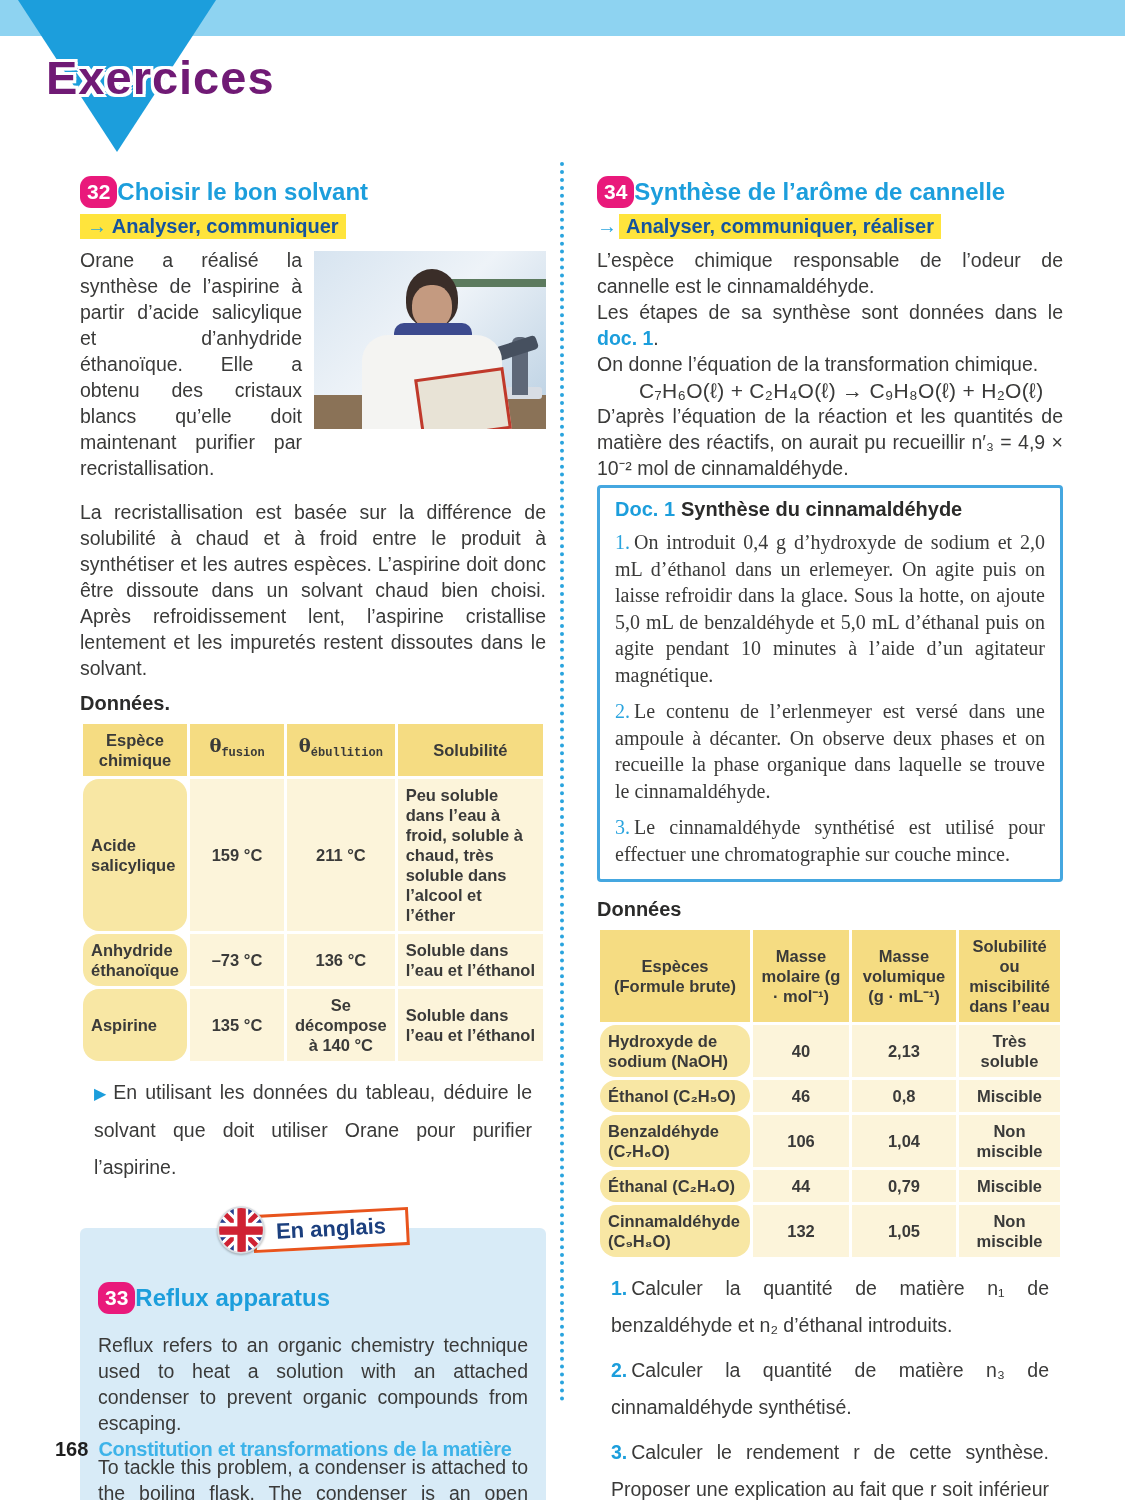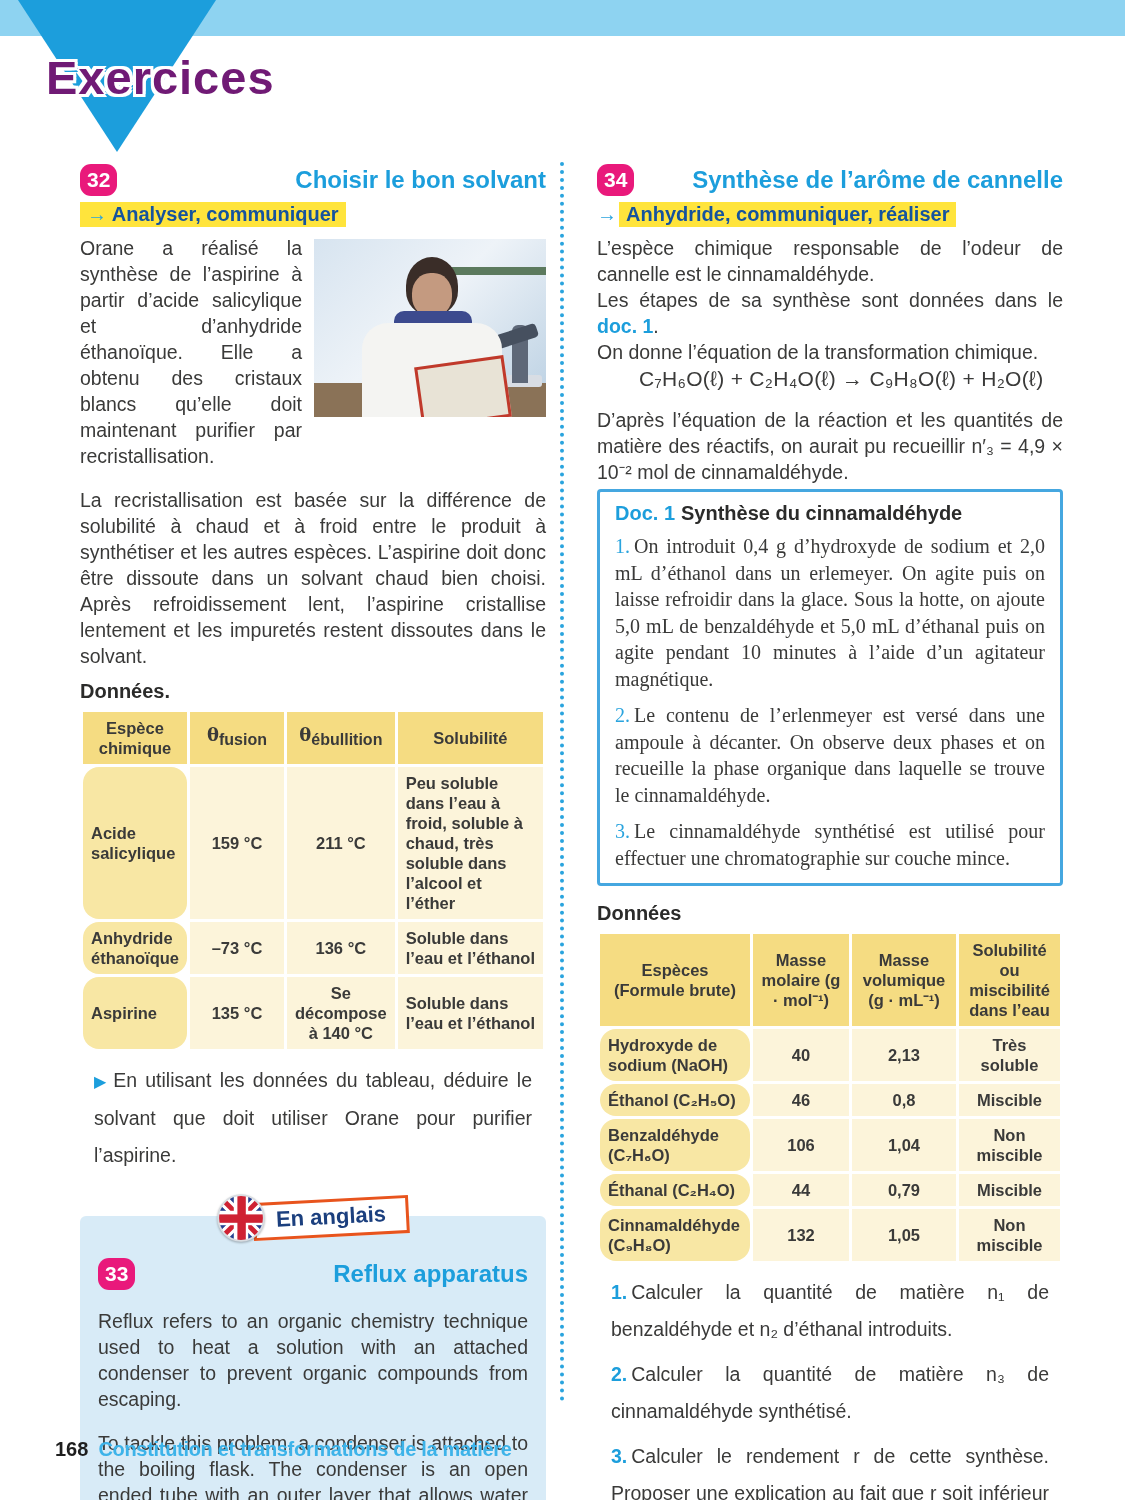--- a/index.html
+++ b/index.html
@@ -12,21 +12,21 @@
   .page-title{position:absolute;top:34px;left:30px;margin:16px;font-size:47px;font-weight:bold;color:#701a75;letter-spacing:1px;
     text-shadow:-3px -3px 0 #fff,3px -3px 0 #fff,-3px 3px 0 #fff,3px 3px 0 #fff,0 -3px 0 #fff,0 3px 0 #fff,-3px 0 0 #fff,3px 0 0 #fff;}
 
   .divider{position:absolute;left:560px;top:162px;height:1240px;border-left:4px dotted #2aa4de;}
 
   .col{position:absolute;top:160px;width:466px;}
   .col-left{left:80px;}
   .col-right{left:597px;}
 
   
-  .ex-header{display:flex;align-items:center;gap:11px;margin:4px 0 7px;justify-content:space-between;}
+  .ex-header{display:flex;align-items:center;margin:16px 0 7px;}
   .badge{background:#e9197b;color:#fff;font-weight:bold;font-size:21px;line-height:1;padding:5px 7px 6px;border-radius:11px;}
   .ex-title{color:#1c9edc;font-weight:bold;font-size:24px;}
 
   .skills-line{margin:0 0 9px;font-size:20px;}
   .arrow-out{color:#2aa4de;font-weight:bold;margin-right:2px;}
   .skills-hl{background:#ffe43c;color:#15539e;font-weight:bold;padding:1px 7px 2px;text-align:right;}
   .skills-hl .arrow-in{color:#2aa4de;}
 
   .body-text{font-size:19.5px;line-height:26px;text-align:justify;margin:18px 0 11px;}
   .tight{margin:0;}
@@ -45,21 +45,21 @@
   .ph-coat{position:absolute;left:48px;top:84px;width:140px;height:94px;background:#f4f4f2;border-radius:26px 26px 0 0;}
   .ph-board{position:absolute;left:104px;top:122px;width:84px;height:56px;background:#e8e3d6;border:3px solid #c0392b;transform:rotate(-8deg);}
 
   
   table.data{border-collapse:separate;border-spacing:3px;width:100%;margin:2px 0 10px;}
   table.data th{background:#f5dc82;font-size:16.5px;line-height:20px;font-weight:bold;color:#3a3a39;padding:6px 4px;text-align:center;vertical-align:middle;}
   table.data td{background:#fcf4da;font-size:16.5px;line-height:20px;font-weight:bold;color:#3a3a39;padding:6px 8px;text-align:center;vertical-align:middle;}
   table.data td.rowhead{background:#f8e7a4;text-align:left;border-radius:16px;}
   table.data td.left{text-align:left;}
   .theta{font-family:"DejaVu Serif",serif;font-weight:bold;font-size:18px;}
-  .theta-sub{font-size:16px;font-weight:bold;}
+  .theta-sub{font-size:12px;font-weight:bold;font-family:Liberation Mono, monospace;}
 
   .donnees{font-weight:bold;font-size:20px;margin:0 0 6px;color:#2b2b2a;}
 
   .question-line{font-size:19.5px;line-height:37px;text-align:justify;margin:8px 14px 0;}
   .q-marker{color:#1c9edc;font-size:16px;margin-right:4px;}
   .qnum{color:#1c9edc;font-weight:bold;margin-right:4px;}
 
   
   .en-anglais{position:relative;z-index:2;display:flex;justify-content:center;align-items:center;margin:20px 0 -26px;}
   .flag-wrap{width:48px;height:48px;position:relative;z-index:3;margin-right:-12px;filter:drop-shadow(0 1px 1px rgba(0,0,0,.3));}
@@ -71,21 +71,21 @@
   
   .doc-box{border:3px solid #45a7e0;border-radius:4px;background:#fff;padding:10px 15px 12px;margin:4px 0 16px;}
   .doc-title-line{font-size:20px;margin:0 0 8px;}
   .doc-label{color:#1c9edc;font-weight:bold;margin-right:6px;}
   .doc-title{font-weight:bold;color:#2b2b2a;}
   .doc-item{font-family:"Liberation Serif",serif;font-size:20px;line-height:26.5px;text-align:justify;margin:0 0 10px;}
   .doc-item:last-child{margin-bottom:0;}
   .doc-num{color:#2aa4de;margin-right:4px;}
   .doc-ref{color:#1c9edc;font-weight:bold;}
 
-  .equation{font-size:21px;margin:2px 0 16px;padding-left:42px;letter-spacing:.3px;}
+  .equation{font-size:21px;margin:2px 0 0;padding-left:42px;letter-spacing:.3px;}
 
   
   .footer{position:absolute;left:55px;top:1438px;font-size:20px;}
   .pagenum{font-weight:bold;color:#1e1e1e;margin-right:10px;}
   .chapter{color:#3db3e9;font-weight:bold;letter-spacing:-0.3px;}
 
   .clearfix::after{content:"";display:block;clear:both;}
 </style>
 </head>
 <body>
@@ -197,21 +197,21 @@
 </div>
 
 <div class="col col-right">
 
   <div class="ex-header">
     <span class="badge">34</span>
     <span class="ex-title">Synthèse de l’arôme de cannelle</span>
   </div>
 
   <div class="skills-line">
-    <span class="arrow-out">→</span><span class="skills-hl">Anhydride, communiquer, réaliser</span>
+    <span class="arrow-out">→</span><span class="skills-hl">Analyser, communiquer, réaliser</span>
   </div>
 
   <p class="body-text tight">L’espèce chimique responsable de l’odeur de cannelle est le cinnamaldéhyde.</p>
   <p class="body-text tight"><span>Les étapes de sa synthèse sont données dans le </span><span class="doc-ref">doc. 1</span><span>.</span></p>
   <p class="body-text tight">On donne l’équation de la transformation chimique.</p>
   <p class="equation">C₇H₆O(ℓ) + C₂H₄O(ℓ) → C₉H₈O(ℓ) + H₂O(ℓ)</p>
   <p class="body-text tight">D’après l’équation de la réaction et les quantités de matière des réactifs, on aurait pu recueillir n′₃ = 4,9 × 10⁻² mol de cinnamaldéhyde.</p>
 
   <div class="doc-box">
     <p class="doc-title-line"><span class="doc-label">Doc. 1</span><span class="doc-title">Synthèse du cinnamaldéhyde</span></p>

